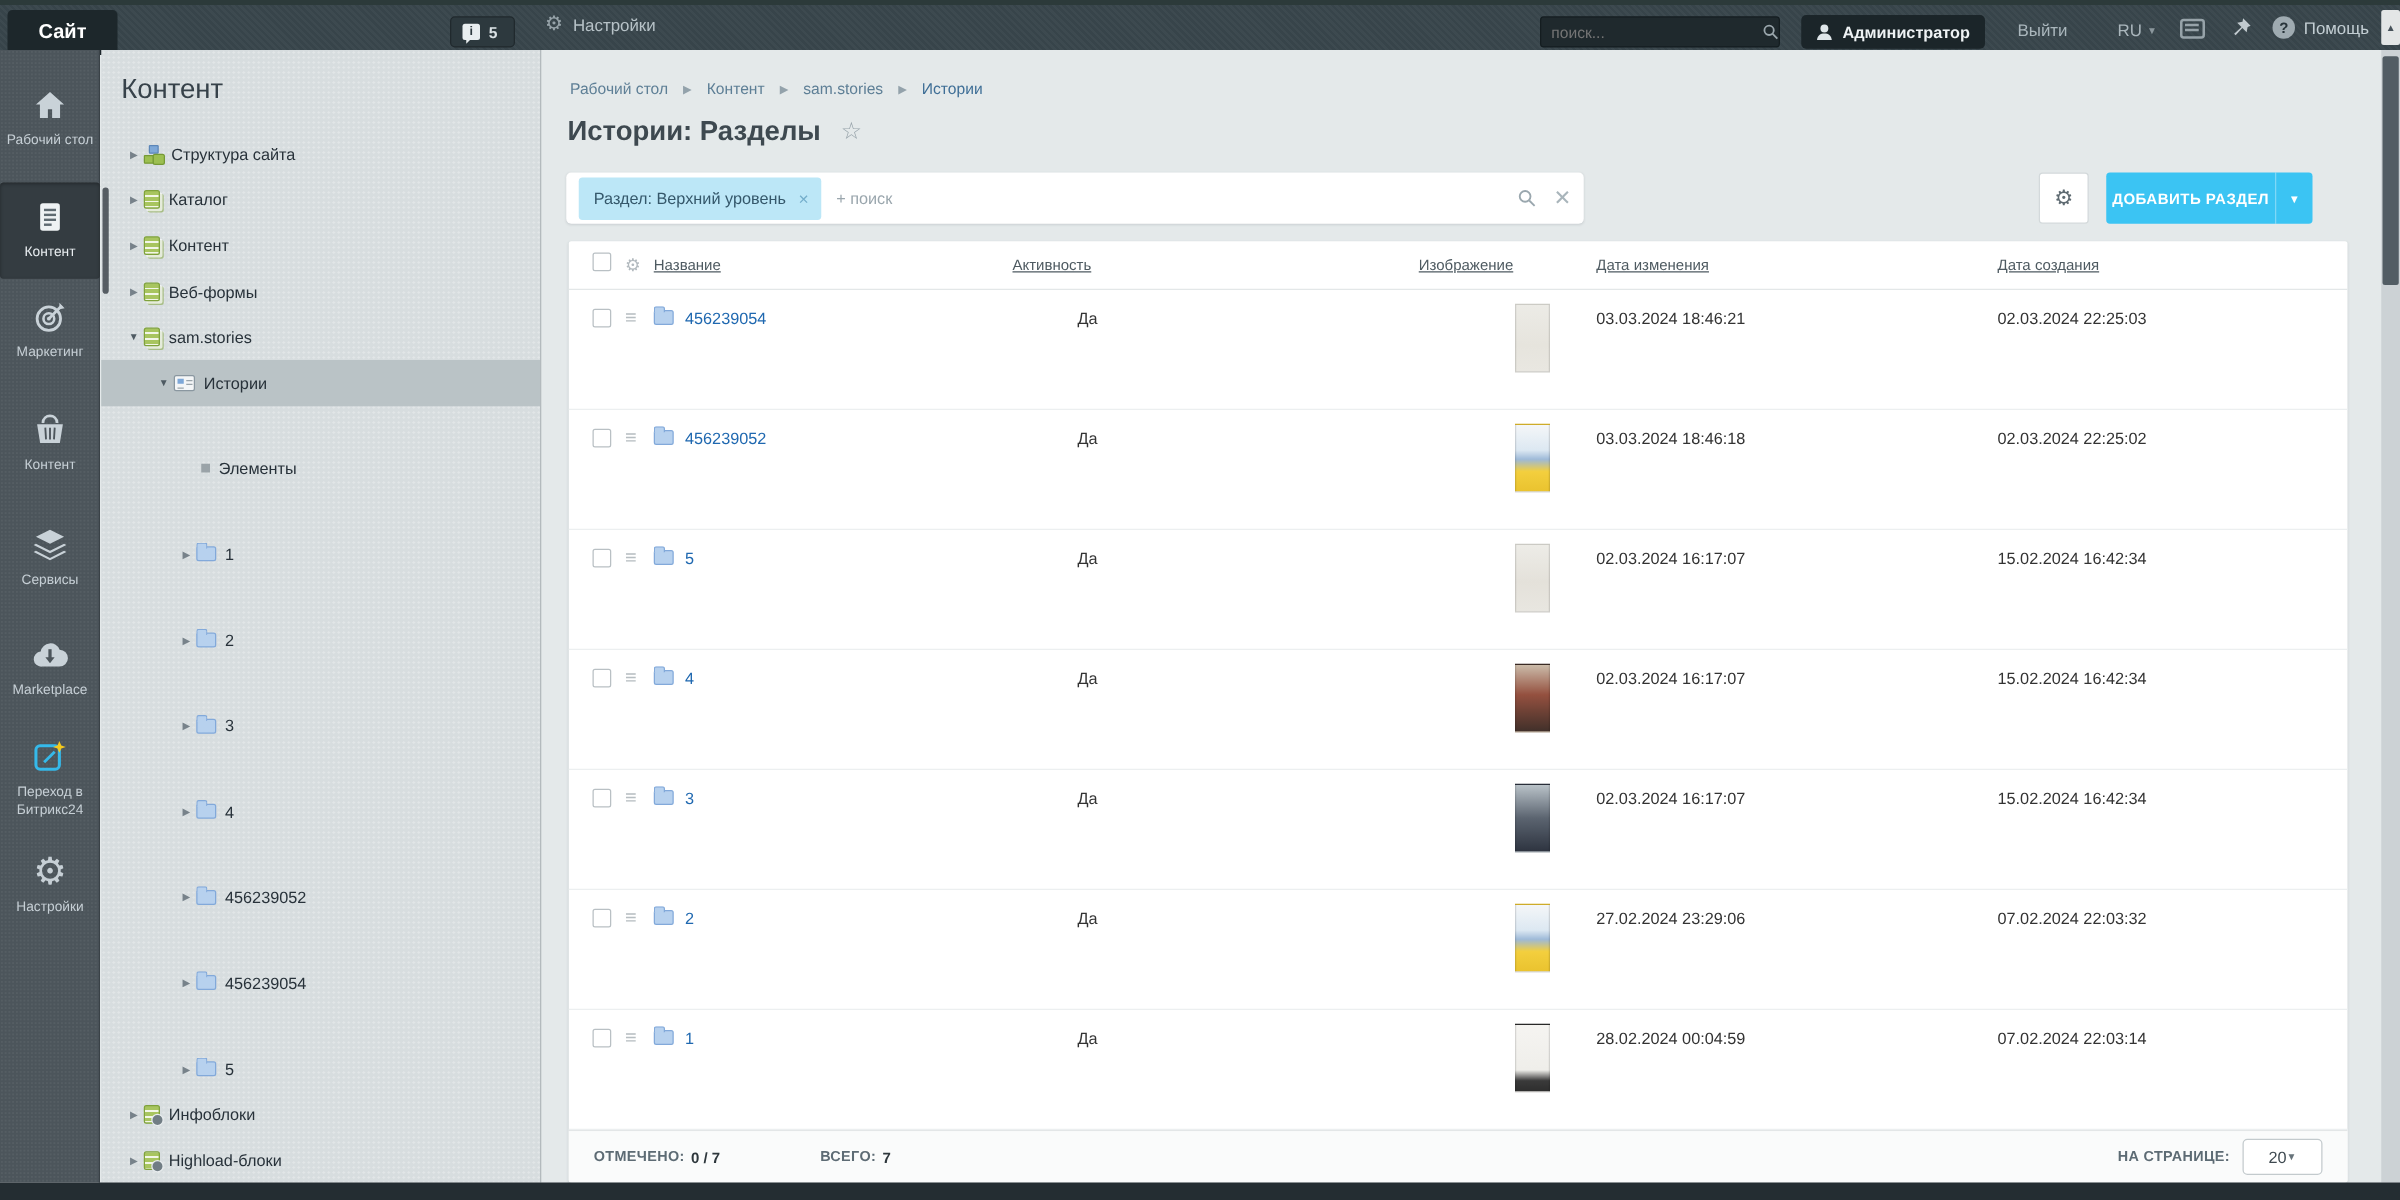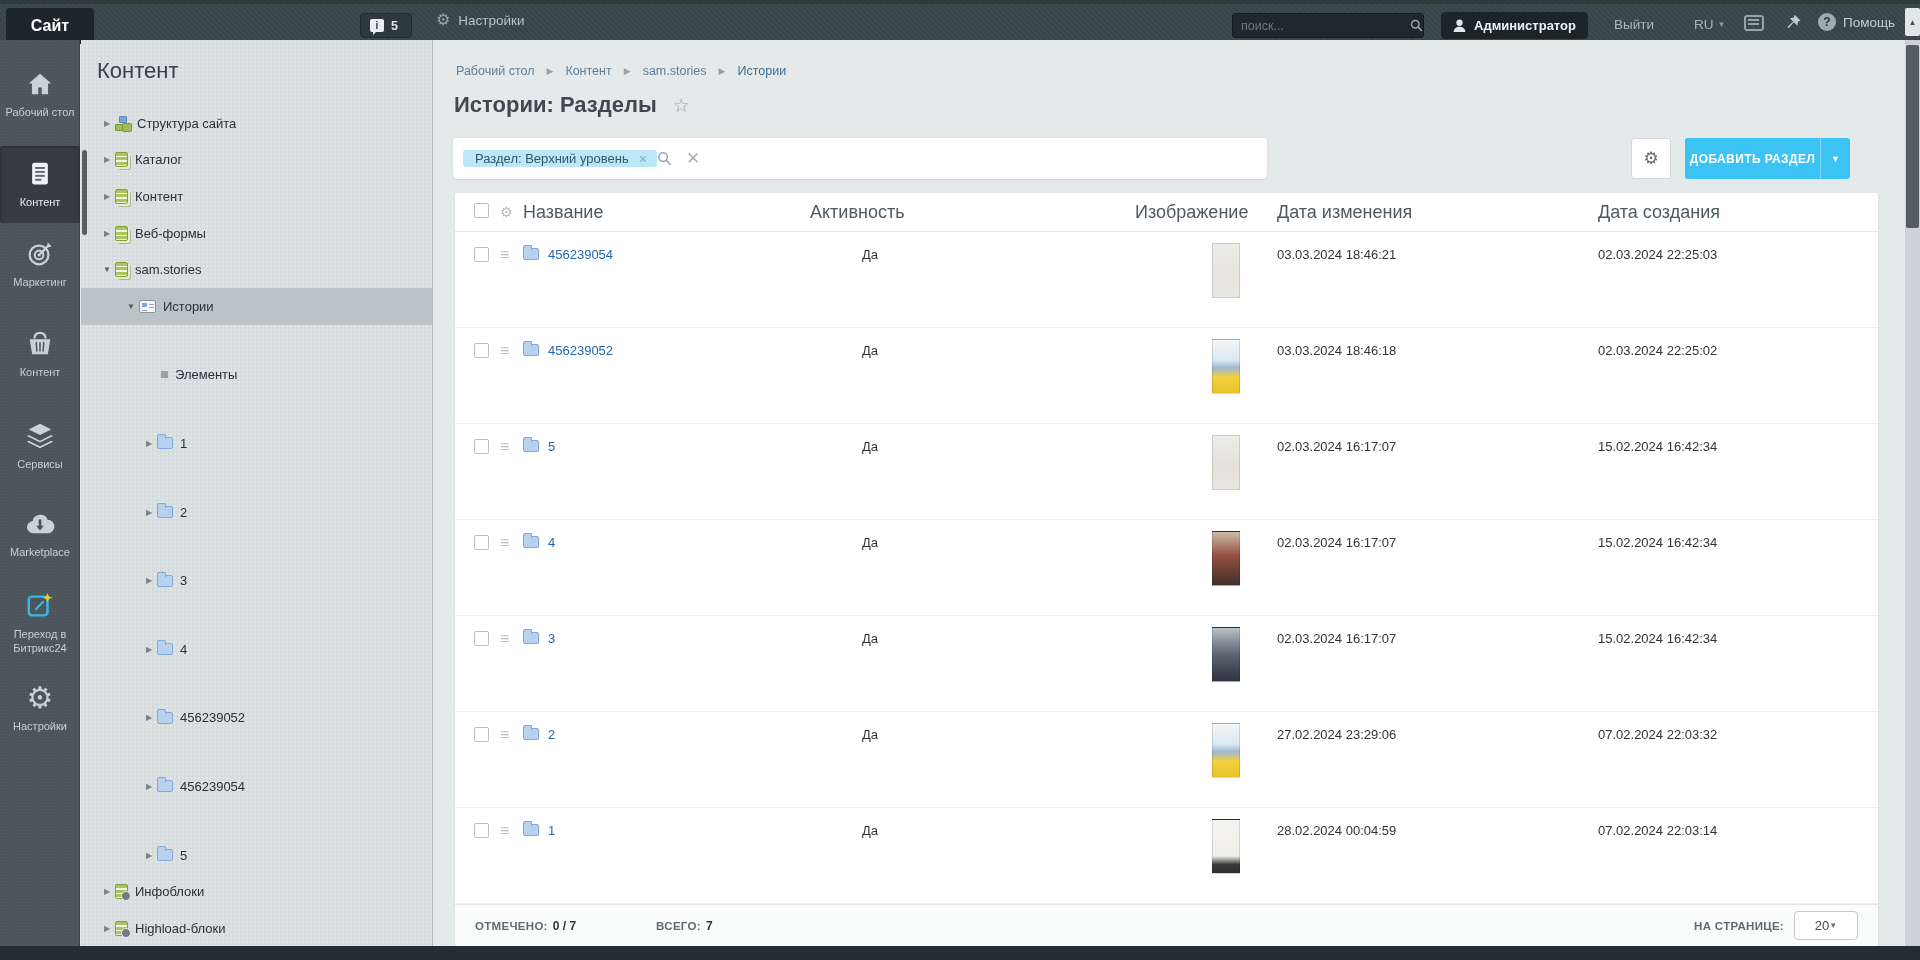--- a/index.html
+++ b/index.html
@@ -74,35 +74,35 @@
 
   
   .crumbs{position:absolute;left:456px;top:64px;display:flex;align-items:center;gap:12px;font-size:12.5px;}
   .crumb{color:#5e7f96;cursor:pointer;}
   .crumb.last{color:#3e6e96;}
   .csep{color:#93a2ab;font-size:9px;}
   .page-title{position:absolute;left:454px;top:92px;font-size:22px;font-weight:bold;color:#3e4950;display:flex;align-items:center;gap:16px;}
   .fav-star{font-size:19px;color:#98a4ab;font-weight:normal;cursor:pointer;}
 
   .filterbar{position:absolute;left:453px;top:138px;width:814px;height:41px;background:#fff;border-radius:4px;box-shadow:0 1px 2px rgba(60,70,80,.15);display:flex;align-items:center;padding:0 10px;}
-  .chip{height:17px;background:#bce7f7;border-radius:3px;display:flex;align-items:center;gap:10px;padding:0 10px 0 12px;font-size:13px;color:#35586b;}
+  .chip{height:34px;background:#bce7f7;border-radius:3px;display:flex;align-items:center;gap:10px;padding:0 10px 0 12px;font-size:13px;color:#35586b;}
   .chip .x{color:#74aecb;font-size:14px;cursor:pointer;}
   .fsearch{margin-left:12px;color:#9aa6ad;font-size:13px;flex:1;}
   .fmag{width:15px;height:15px;margin-right:14px;cursor:pointer;}
   .fx{color:#a9b5bb;font-size:17px;cursor:pointer;line-height:1;}
 
   .gearbtn{position:absolute;left:1631px;top:138px;width:40px;height:41px;background:#fff;border:1px solid #d3d9db;border-radius:3px;display:flex;align-items:center;justify-content:center;font-size:17px;color:#5f6b72;cursor:pointer;}
   .addbtn{position:absolute;left:1685px;top:138px;width:165px;height:41px;background:#3bc4f3;border-radius:3px;display:flex;cursor:pointer;}
   .addbtn .main{flex:1;display:flex;align-items:center;justify-content:center;color:#fff;font-size:12px;font-weight:bold;letter-spacing:.4px;}
   .addbtn .drop{width:30px;border-left:1px solid rgba(255,255,255,.35);display:flex;align-items:center;justify-content:center;color:#fff;font-size:9px;}
 
   .table{position:absolute;left:455px;top:193px;width:1423px;background:#fff;border-radius:2px;box-shadow:0 1px 2px rgba(60,70,80,.12);}
   .thead,.trow{display:grid;grid-template-columns:26px 23px 287px 325px 142px 321px 1fr;align-items:center;padding-left:19px;}
   .thead{height:39px;border-bottom:1px solid #e3e7e8;}
-  .thead .hcell{font-size:18px;color:#4e5a61;}
+  .thead .hcell{font-size:12px;color:#4e5a61;text-decoration:underline;}
   .cb{appearance:none;-webkit-appearance:none;width:15px;height:15px;border:1px solid #b9c0c4;border-radius:2px;background:#fff;margin:0;cursor:pointer;}
   .hgear{color:#b3babf;font-size:14px;cursor:pointer;}
   .trow{height:96px;border-bottom:1px solid #eceff0;align-items:start;padding-top:15px;}
   .trow:last-child{border-bottom:none;}
   .c-menu{color:#b7bec2;font-size:16px;line-height:15px;cursor:pointer;}
   .c-name{display:flex;align-items:center;gap:9px;}
   .c-name .tico{margin-top:-1px;}
   .rowlink{color:#1f68b0;font-size:13px;text-decoration:none;cursor:pointer;}
   .c-active{font-size:13px;color:#333;padding-left:52px;}
   .thumb{display:block;width:28px;height:55px;margin-left:77px;margin-top:-4px;border:1px solid rgba(0,0,0,.12);cursor:pointer;}
@@ -350,20 +350,21 @@
     <div class="page-title">
       <span>Истории: Разделы</span>
       <span class="fav-star">☆</span>
     </div>
 
     <div class="filterbar">
       <div class="chip">
         <span>Раздел: Верхний уровень</span>
         <span class="x">×</span>
       </div>
+      <span class="fsearch">+ поиск</span>
       <svg class="fmag" viewBox="0 0 16 16">
           <circle cx="6.5" cy="6.5" r="4.6" fill="none" stroke="#9aa7ae" stroke-width="1.6"></circle>
           <line x1="10" y1="10" x2="14.6" y2="14.6" stroke="#9aa7ae" stroke-width="1.6"></line>
         </svg>
       <span class="fx">✕</span>
     </div>
 
     <div class="gearbtn">
         <span>⚙</span>
       </div>

